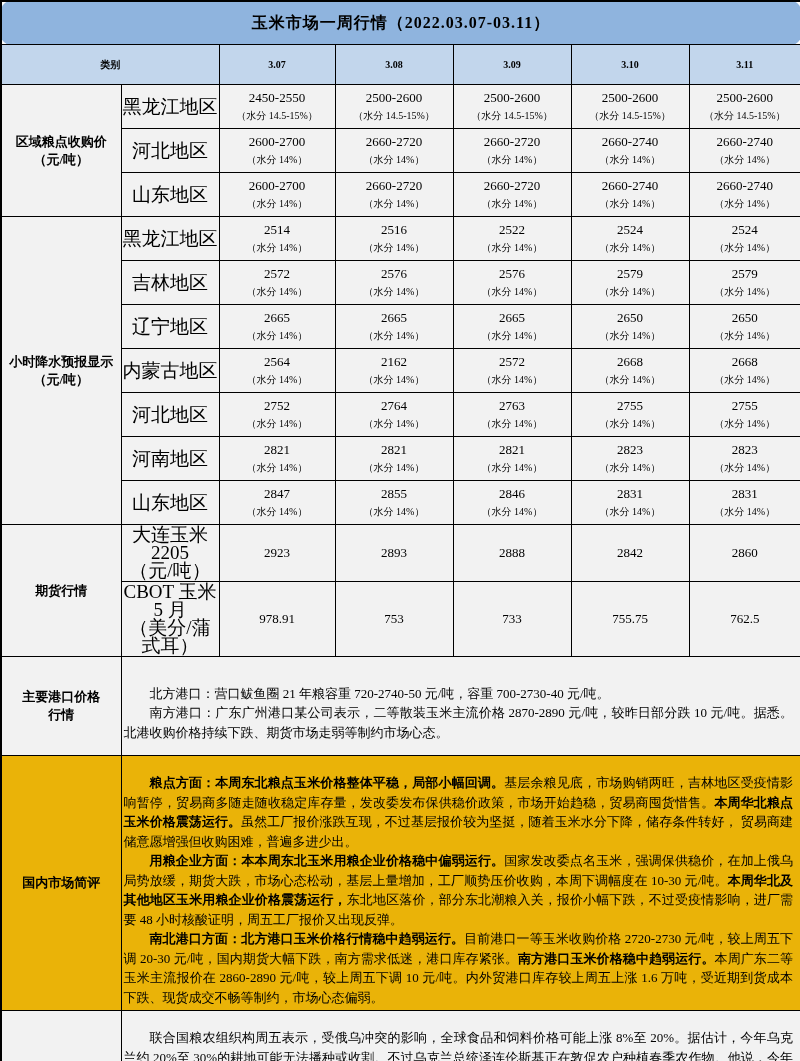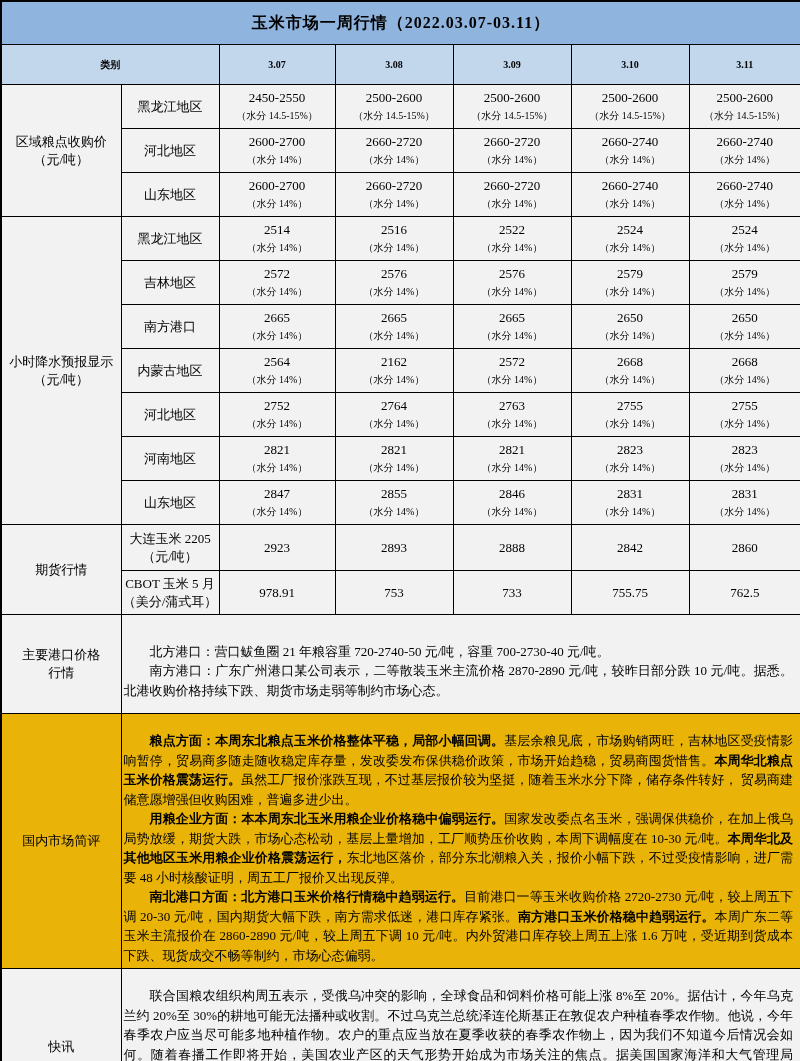--- a/index.html
+++ b/index.html
@@ -1,27 +1,27 @@
 <!DOCTYPE html>
 <html><head>
 <meta charset="utf-8">
 <style>
   html,body{margin:0;padding:0;background:#ffffff;}
   body{width:800px;font-family:"Liberation Serif","DejaVu Serif",serif;color:#000;}
   .sheet{width:800px;}
   table{width:800px;border-collapse:collapse;table-layout:fixed;border:2px solid #000;}
   td{border:1px solid #000;vertical-align:middle;font-size:13px;overflow:hidden;}
   
-  .title-row td{background:#8FB4DE;height:40px;text-align:center;font-weight:bold;font-size:16px;letter-spacing:1px;}
+  .title-row td{background:#8FB4DE;height:40px;text-align:center;font-weight:bold;font-size:16px;letter-spacing:1px;border-radius:10px;}
   .head-row td{background:#C2D6EC;height:37px;text-align:center;font-weight:bold;font-size:10px;}
   .data-row td{background:#F2F2F2;height:41px;text-align:center;line-height:18px;}
   .data-row{height:43px;}
   .fut-row1{height:46px;} .fut-row2{height:40px;}
-  .sec-label{font-weight:normal;text-align:center;background:#F2F2F2;line-height:18px;}
-  .region{font-size:13px;}
+  .sec-label{font-weight:bold;text-align:center;background:#F2F2F2;line-height:18px;}
+  .region{font-size:19px;}
   .val .moist{font-size:10px;}
   .textcell{background:#F2F2F2;text-align:justify;padding:17px 7px 3px 2px;line-height:19.5px;vertical-align:middle;}
   .textcell p{margin:0;text-indent:2em;}
   .ports-row td{height:78px;}
   .review-row td{background:#eab308;}
   .news-row td{background:#F2F2F2;}
   .bold{font-weight:bold;}
   .sec-label div{display:block;}
 </style>
 </head>
@@ -171,21 +171,21 @@
           <td class="val">
             <div>2579</div>
             <div class="moist">（水分 14%）</div>
           </td>
           <td class="val">
             <div>2579</div>
             <div class="moist">（水分 14%）</div>
           </td>
         </tr>
         <tr class="data-row">
-          <td class="region">南方港口</td>
+          <td class="region">辽宁地区</td>
           <td class="val">
             <div>2665</div>
             <div class="moist">（水分 14%）</div>
           </td>
           <td class="val">
             <div>2665</div>
             <div class="moist">（水分 14%）</div>
           </td>
           <td class="val">
             <div>2665</div>

